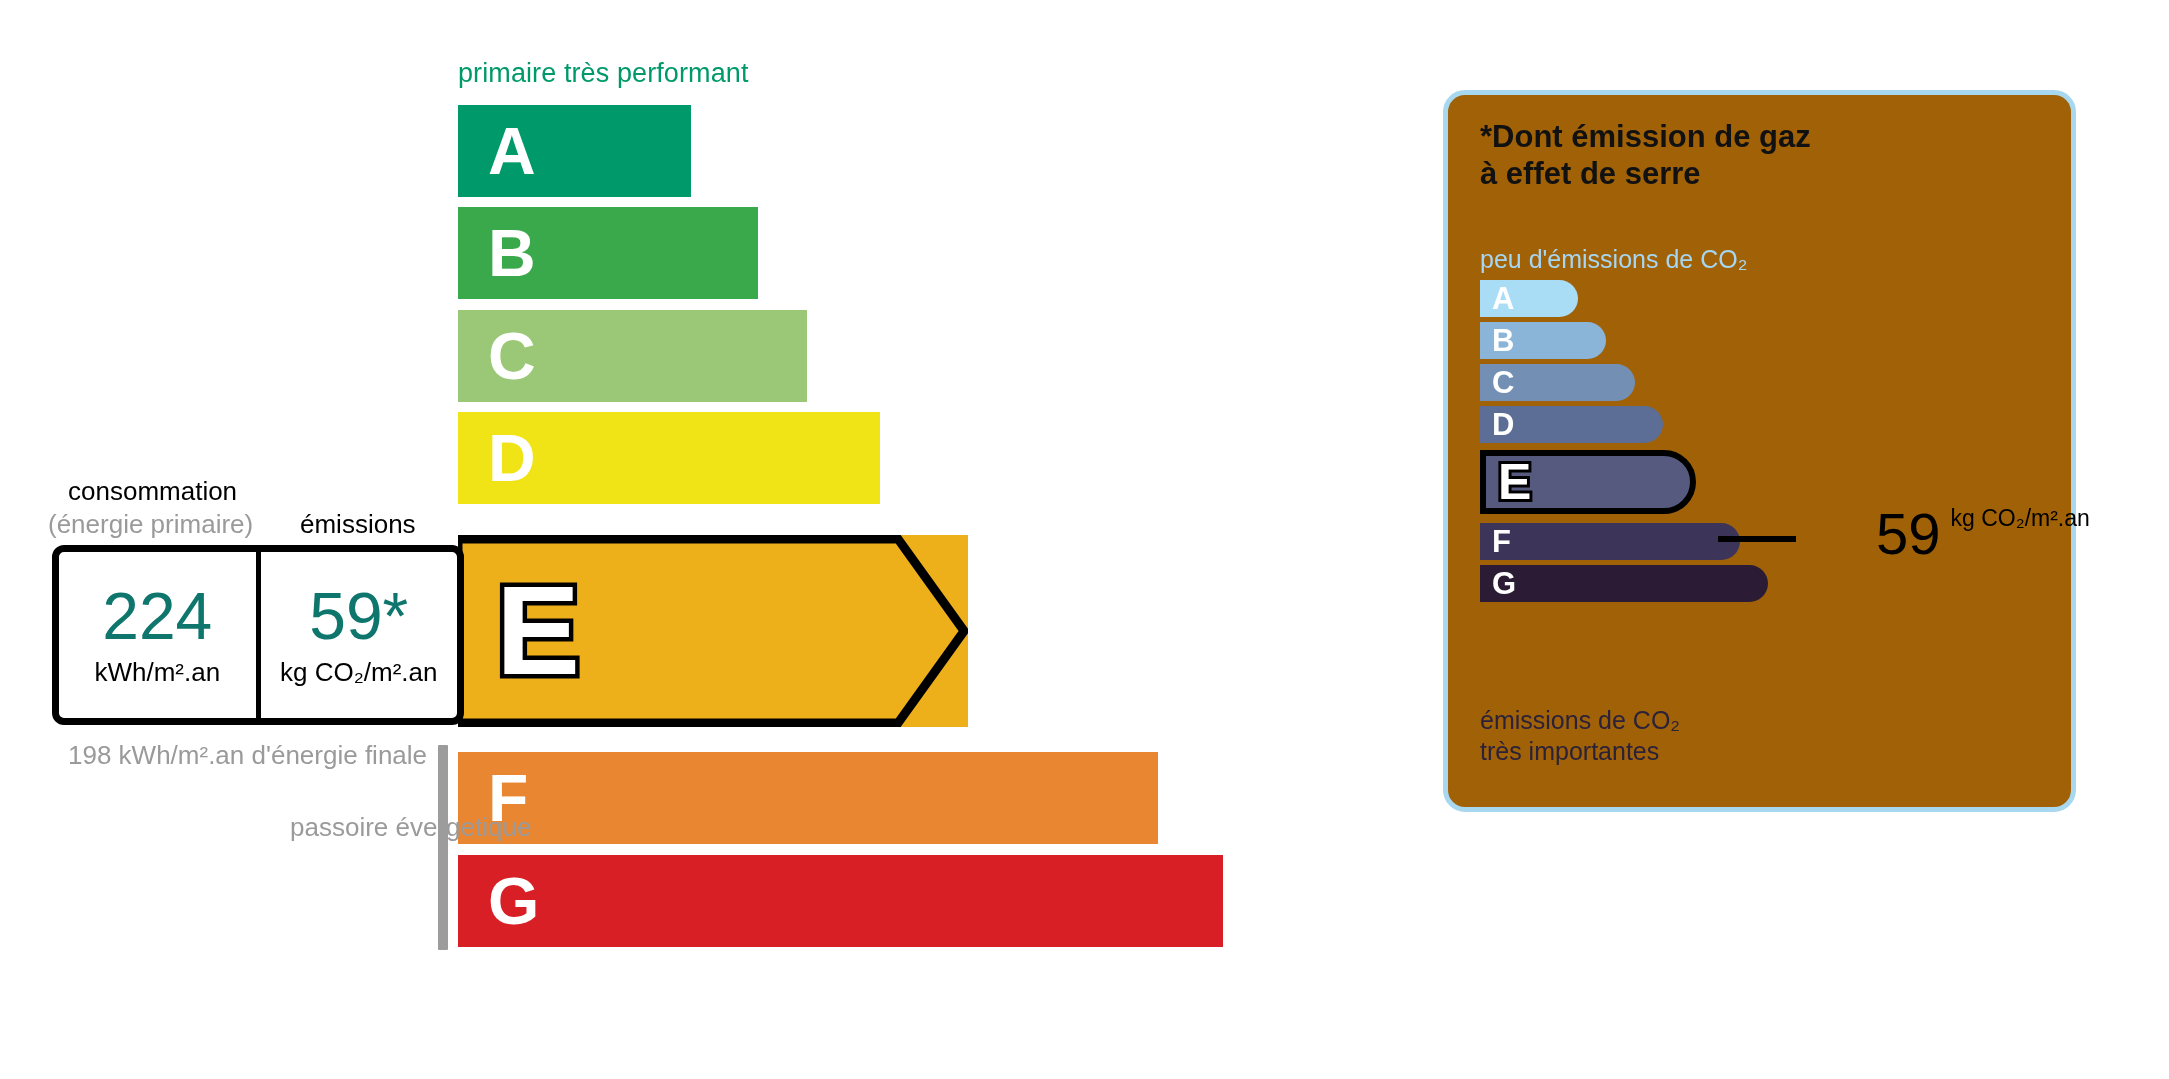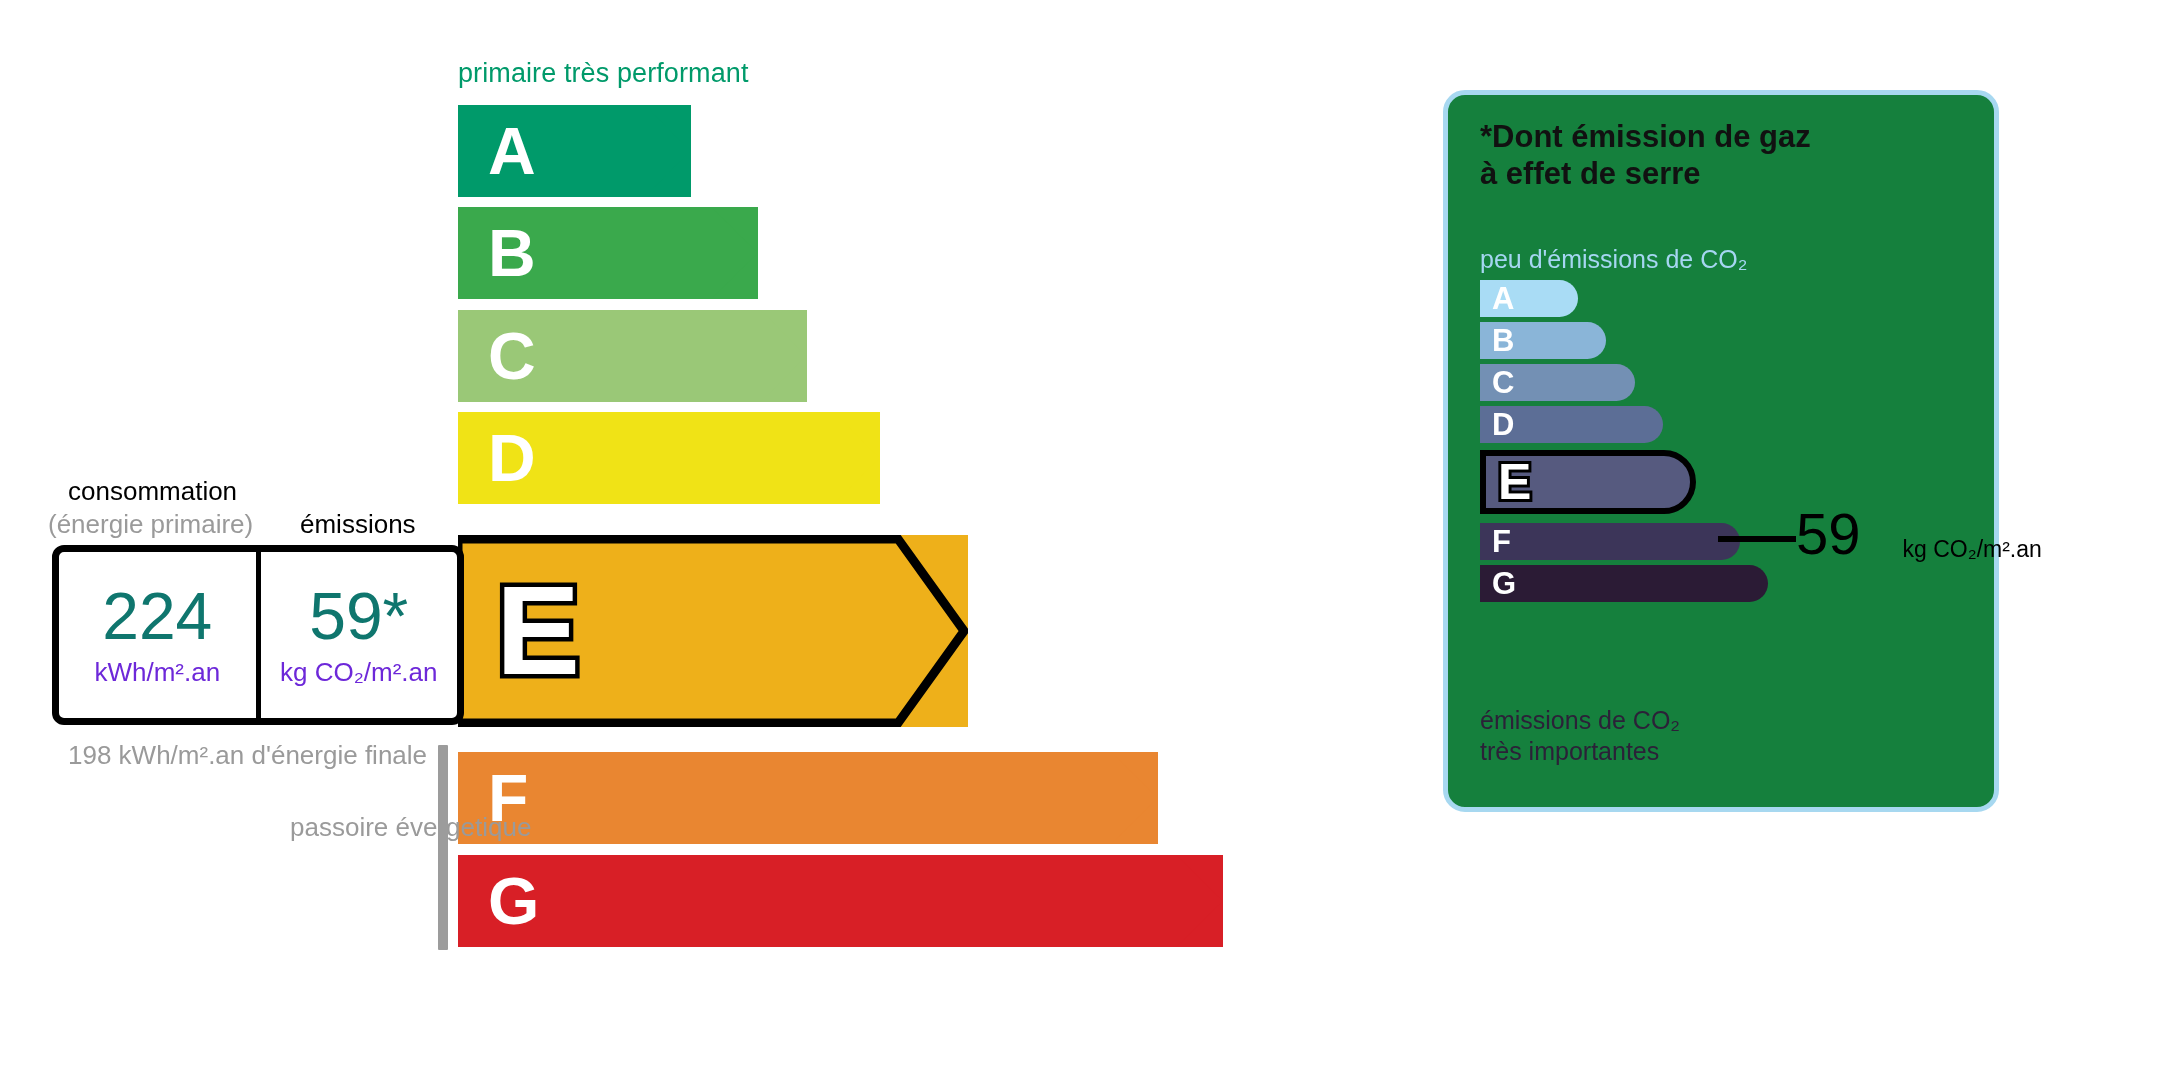--- a/index.html
+++ b/index.html
@@ -69,40 +69,40 @@
 
   
   #grade-box{
     position:absolute;left:52px;top:545px;width:412px;height:180px;
     border:7px solid #000;border-radius:12px;background:#fff;
     box-sizing:border-box;display:flex;z-index:6;
   }
   .grade-cell{flex:1;display:flex;flex-direction:column;align-items:center;justify-content:center;}
   .grade-cell.left{border-right:5px solid #000;}
   .grade-value{font-size:66px;line-height:1;color:#0f766e;font-weight:400;}
-  .grade-unit{font-size:26px;margin-top:8px;color:#6d28d9;}
+  .grade-unit{font-size:26px;margin-top:8px;color:#000000;}
 
   .label-above{position:absolute;font-size:26px;color:#000;white-space:nowrap;}
   #lbl-consommation{left:68px;top:476px;}
   #lbl-energie-primaire{left:48px;top:509px;color:#9a9a9a;}
   #lbl-emissions{left:300px;top:509px;}
 
   .label-below{position:absolute;font-size:26px;color:#9a9a9a;white-space:nowrap;line-height:1.22;}
   #lbl-energie-finale{left:68px;top:740px;}
   #lbl-passoire{left:290px;top:812px;text-align:right;}
 
   #passoire-divider{
     position:absolute;left:438px;top:745px;width:10px;height:205px;
     background:#9c9c9c;border-radius:1px;
   }
 
   
   #co2-panel{
-    position:absolute;left:1443px;top:90px;width:556px;height:722px;
-    border:5px solid #a7d8f0;border-radius:22px;box-sizing:border-box;background:#15803d;
+    position:absolute;left:1443px;top:90px;width:633px;height:722px;
+    border:5px solid #a7d8f0;border-radius:22px;box-sizing:border-box;background:#a16207;
   }
   #co2-title{
     position:absolute;left:32px;top:24px;font-size:31px;font-weight:bold;color:#111;
     line-height:1.18;white-space:pre-line;
   }
   #co2-top-caption{
     position:absolute;left:32px;top:150px;font-size:25px;color:#a6d6f2;white-space:nowrap;text-align:center;
   }
   #co2-bottom-caption{
     position:absolute;left:32px;top:610px;font-size:25px;color:#2b2138;
@@ -128,21 +128,21 @@
   #co2-E .co2-bar{border:6px solid #000;border-radius:0 34px 34px 0;box-sizing:border-box;}
   #co2-E .co2-letter{
     font-size:50px;margin-left:18px;color:#fff;
     -webkit-text-stroke:6px #000;paint-order:stroke fill;
   }
 
   #co2-connector{
     position:absolute;left:1718px;top:536px;width:78px;height:6px;background:#000;
   }
   #co2-readout{
-    position:absolute;left:1796px;top:505px;display:flex;align-items:flex-end;white-space:nowrap;gap:32px;
+    position:absolute;left:1876px;top:505px;display:flex;align-items:flex-start;white-space:nowrap;
   }
   #co2-readout-value{font-size:58px;color:#000;line-height:1;}
   #co2-readout-unit{font-size:23px;color:#000;margin-left:10px;}
 </style>
 </head>
 <body>
 
 <div id="energy-scale">
 
   <div class="scale-caption" id="caption-top">primaire très performant</div>

